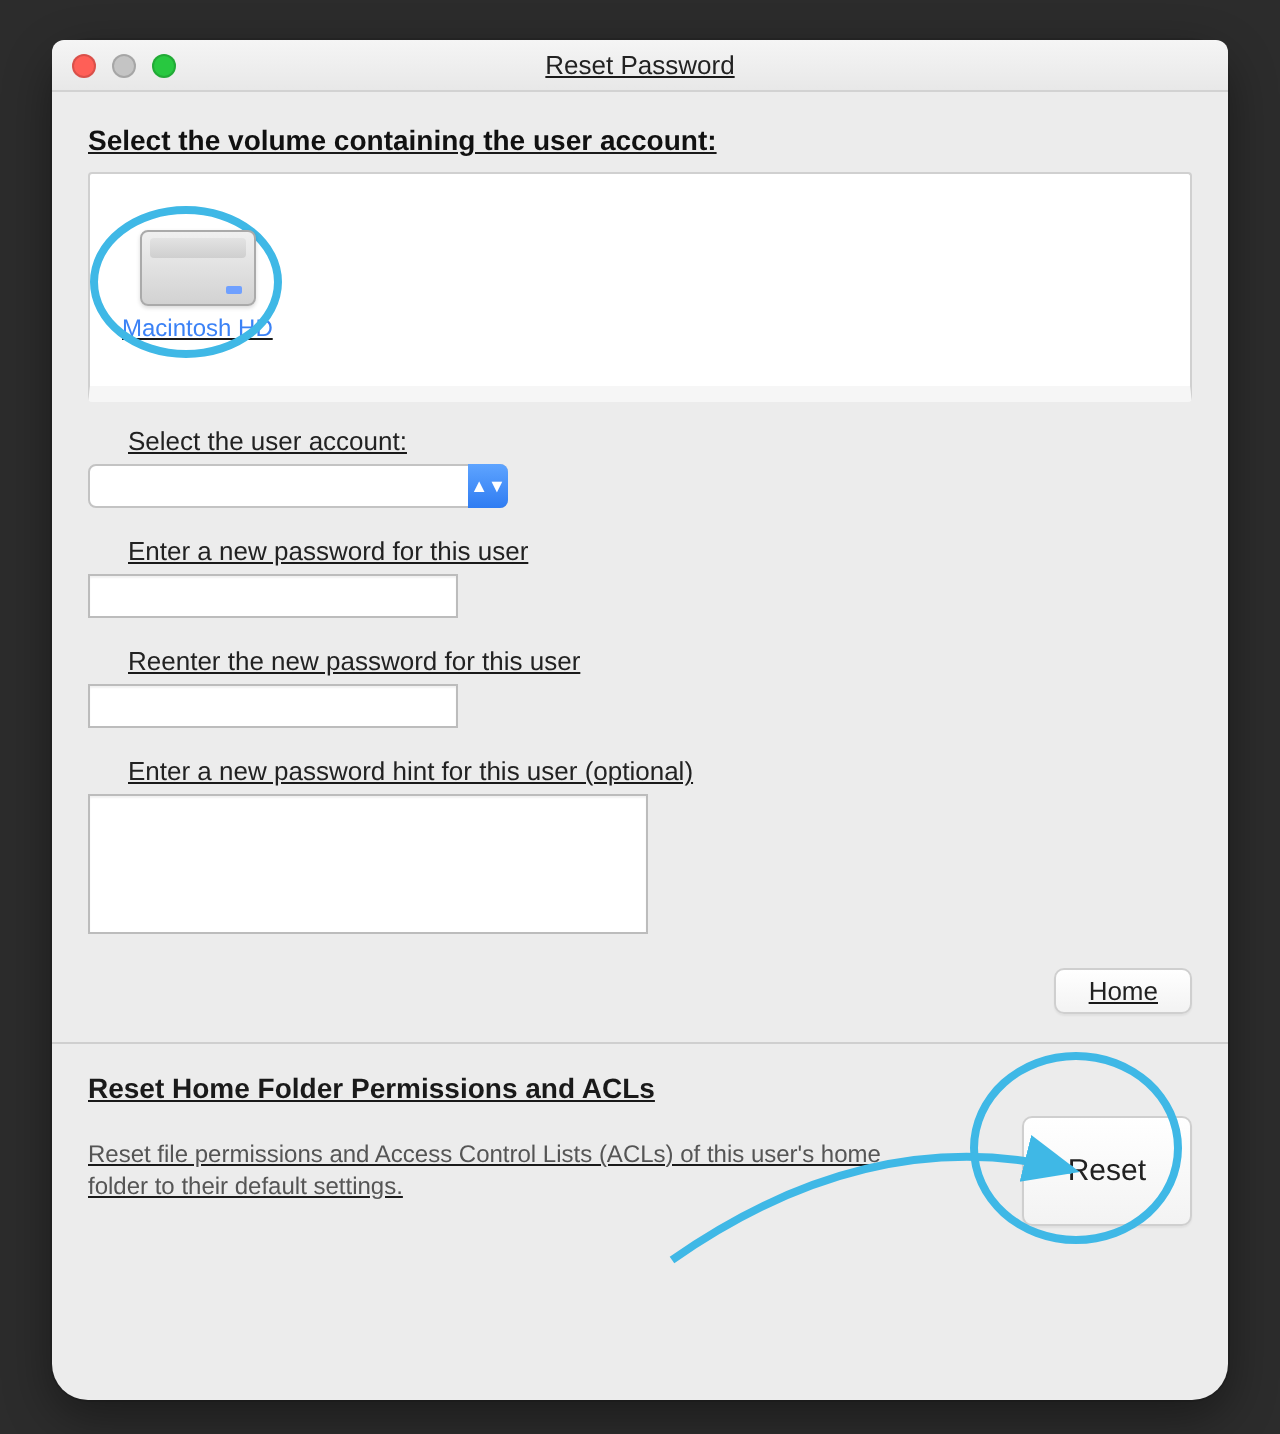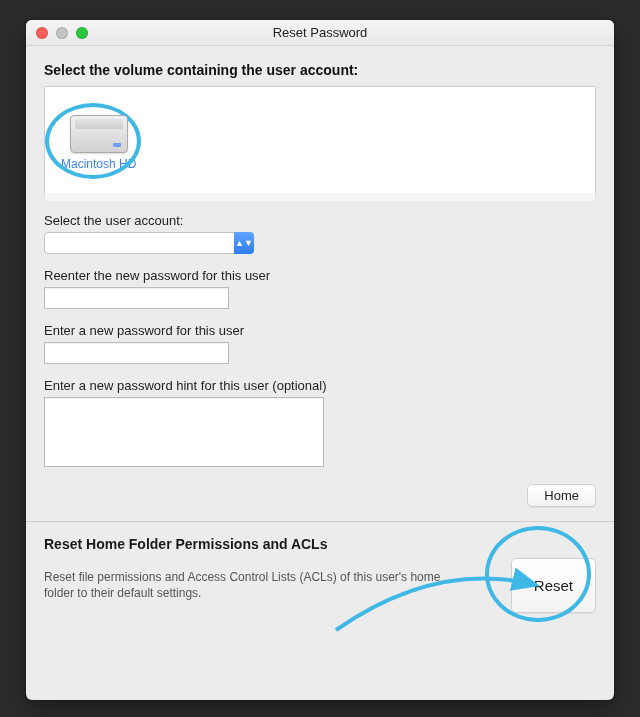--- a/index.html
+++ b/index.html
@@ -13,43 +13,44 @@
       display: flex;
       align-items: flex-start;
       justify-content: center;
       padding-top: 20px;
       position: relative;
     }
     .window {
       width: 588px;
       height: 680px;
       background: #ececec;
-      border-radius: 6px;
+      border-radius: 18px;
       box-shadow: 0 8px 24px rgba(0,0,0,.4), 0 0 0 1px rgba(0,0,0,.1);
       overflow: visible;
       position: relative;
+      text-decoration: underline;
     }
     .titlebar {
       height: 26px;
       display: flex;
       align-items: center;
       position: relative;
       border-bottom: 1px solid #d2d2d2;
       background: linear-gradient(#f5f5f5,#e8e8e8);
       border-radius: 6px 6px 0 0;
     }
     .traffic { display: flex; gap: 8px; position: absolute; left: 10px; }
     .tl { width: 12px; height: 12px; border-radius: 50%; box-shadow: inset 0 0 0 1px rgba(0,0,0,.15); }
     .tl.close { background: #ff5f57; }
     .tl.min { background: #c4c4c4; }
     .tl.zoom { background: #28c840; }
     .title { flex: 1; text-align: center; font-size: 13px; color: #222; }
     .content { padding: 16px 18px 18px; }
     .label { font-weight: 600; font-size: 14px; margin-bottom: 8px; color: #111; }
-    .label.light { font-weight: 400; font-size: 13px; color: #222; margin-bottom: 4px;}
+    .label.light { font-weight: 400; font-size: 13px; color: #222; margin-bottom: 4px; margin-left: 20px;}
     .volume-box {
       border: 1px solid #d0d0d0;
       background: #fff;
       border-radius: 2px;
       height: 115px;
       padding: 8px 16px 2px;
       margin-bottom: 12px;
       display: flex;
       align-items: center;
       border-bottom: 8px solid #f6f6f6;
@@ -150,26 +151,26 @@
       <div class="select-wrap">
         <div class="select"></div>
         <div class="select-arrows">
           <span>▲</span>
             <span>▼</span>
         </div>
       </div>
     </div>
 
     <div class="field">
+      <div class="label light">Enter a new password for this user</div>
+      <input type="password" class="text-input" value="" style="">
+    </div>
+
+    <div class="field">
       <div class="label light">Reenter the new password for this user</div>
-      <input type="password" class="text-input" value="" style="">
-    </div>
-
-    <div class="field">
-      <div class="label light">Enter a new password for this user</div>
       <input type="password" class="text-input" value="" style="">
     </div>
 
     <div class="field">
       <div class="label light">Enter a new password hint for this user (optional)</div>
       <textarea class="textarea" style=""></textarea>
     </div>
 
     <div class="save-row">
       <button class="btn">Home</button>

